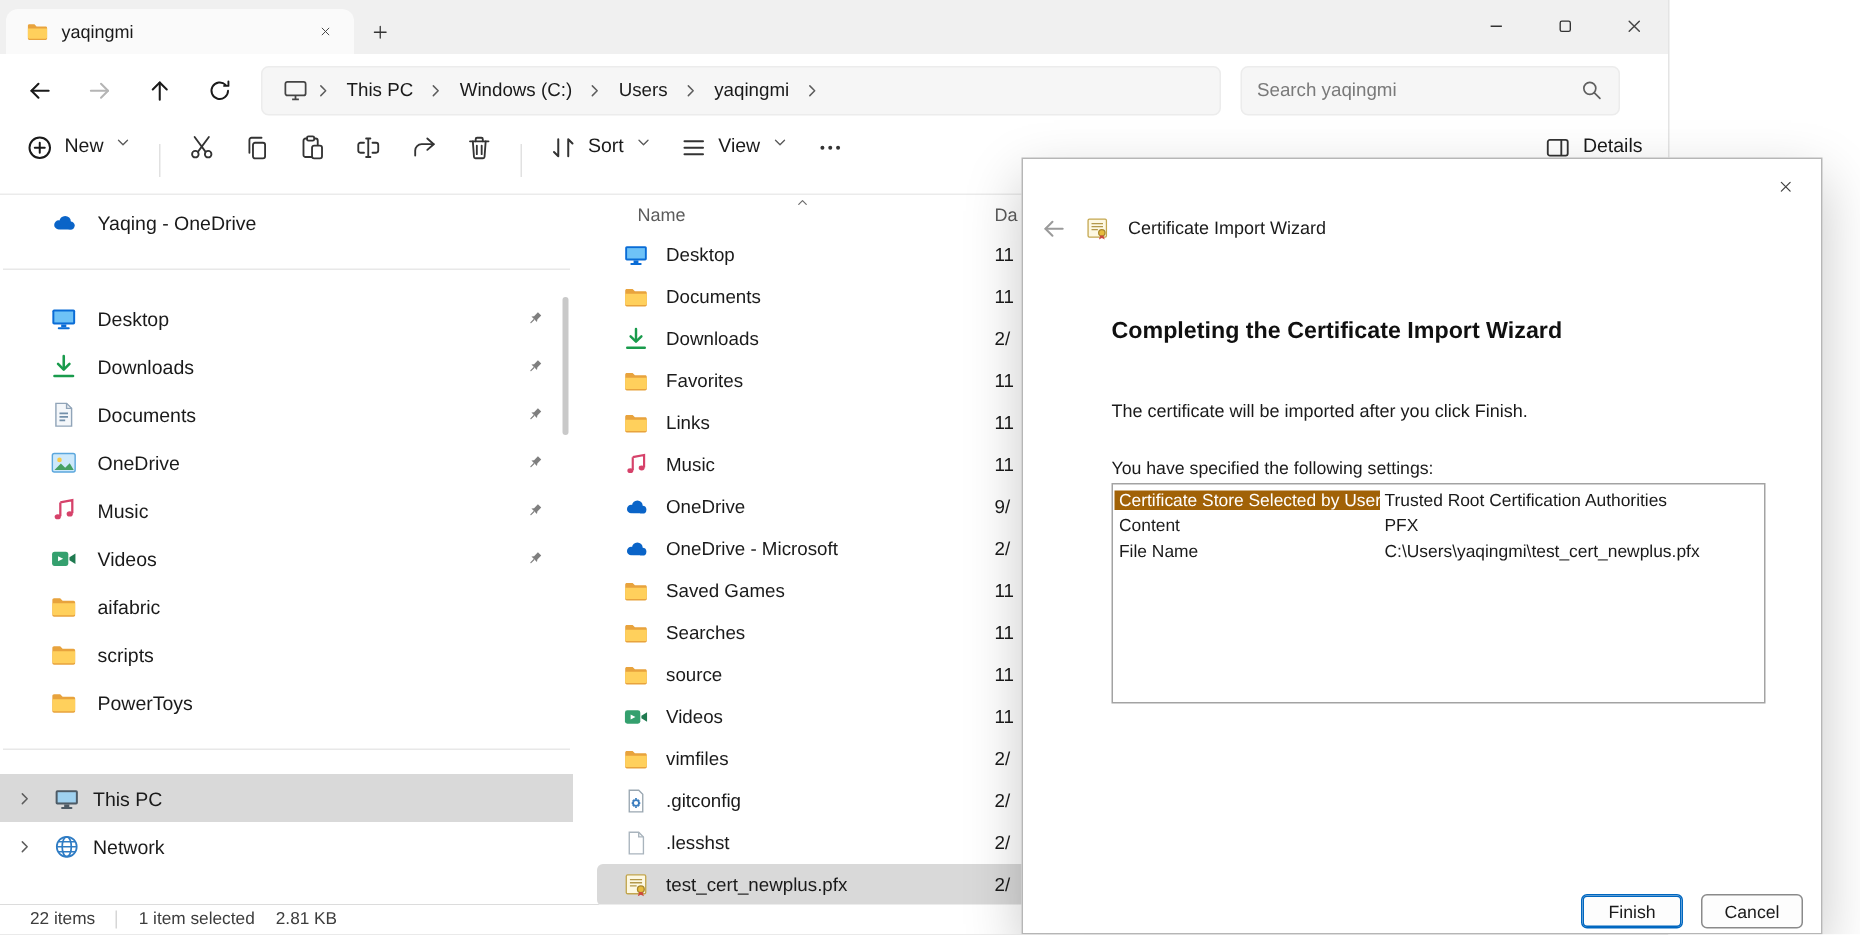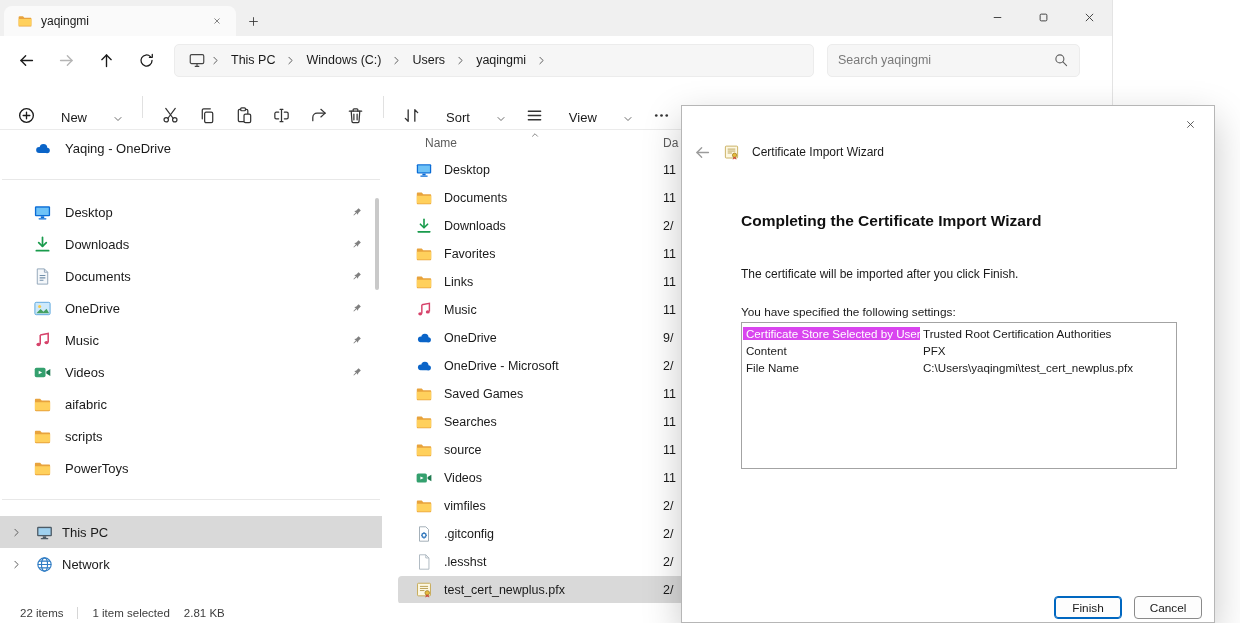--- a/index.html
+++ b/index.html
@@ -31,21 +31,21 @@
   .crumb{padding:0 9px;line-height:31px;white-space:nowrap;border-radius:4px}
   .crumb-sep{width:13px;height:13px;display:flex;flex:none}
   .crumb-sep svg{width:13px;height:13px}
   .searchbox{margin-left:13px;width:253px;height:33px;background:#f6f6f6;border:1px solid #ececec;border-radius:5px;display:flex;align-items:center;padding:0 10px}
   .searchbox input{flex:1;border:0;background:transparent;outline:none;font-size:12.5px;color:#333;font-family:inherit}
   .searchbox input::placeholder{color:#7a7a7a}
   .search-glyph{width:16px;height:16px;flex:none}
   .search-glyph svg{width:16px;height:16px}
 
   .toolbar{position:absolute;top:84px;left:0;right:0;height:46px;background:#fff;border-bottom:1px solid #ebebeb;display:flex;align-items:center;padding:0 8px}
-  .tbtn{height:36px;display:flex;align-items:flex-end;justify-content:center;gap:25px;padding:0 9px;border-radius:4px;font-size:13px;color:#1a1a1a}
+  .tbtn{height:36px;display:flex;align-items:flex-start;justify-content:center;gap:7px;padding:0 9px;border-radius:4px;font-size:13px;color:#1a1a1a}
   .tbtn .big{width:19px;height:19px;display:flex}
   .tbtn .big svg{width:19px;height:19px}
   .tbtn .chev{width:12px;height:12px;display:flex}
   .tbtn .chev svg{width:12px;height:12px}
   .tb-sep{width:1px;height:22px;background:#e1e1e1;margin:0 9px}
   .tb-right{margin-left:auto}
 
   .main{position:absolute;top:130px;left:0;right:0;bottom:20px;background:#fff}
   .sidebar{position:absolute;top:0;left:0;width:382px;bottom:0;padding-top:2px}
   .sb-row{height:32px;display:flex;align-items:center;padding-left:27px;gap:13px;font-size:13px;border-radius:4px;margin:0 6px;position:relative}
@@ -86,21 +86,21 @@
   .dlg-back svg{width:17px;height:17px}
   .dlg-appicon{width:17px;height:17px;display:flex}
   .dlg-appicon svg{width:17px;height:17px}
   .dlg-title{font-size:12px}
   .dlg-heading{position:absolute;left:59px;top:106px;font-size:15.5px;font-weight:700;color:#101010}
   .dlg-intro{position:absolute;left:59px;top:161px;font-size:12px}
   .dlg-caption{position:absolute;left:59px;top:199px;font-size:11.8px}
   .dlg-settings{position:absolute;left:59px;top:216px;width:436px;height:147px;border:1px solid #a3a3a3;background:#fff;padding:2px 0 0 1px;overflow:hidden}
   .set-row{display:flex;height:17px;align-items:center;font-size:11.6px}
   .set-key{flex:0 0 177px;padding-left:3px;white-space:nowrap;overflow:hidden}
-  .set-key.sel{background:#d946ef;color:#fff}
+  .set-key.sel{background:#a16207;color:#fff}
   .set-val{white-space:nowrap;padding-left:3px}
   .dlg-btn{position:absolute;width:68px;height:23px;display:flex;align-items:center;justify-content:center;font-size:11.8px;background:#fdfdfd;border-radius:4px;cursor:default}
   .btn-finish{left:372px;top:490px;border:1px solid #0067c0;box-shadow:inset 0 0 0 1px #0067c0}
   .btn-cancel{left:452px;top:490px;border:1px solid #8a8a8a}
 </style>
 </head>
 <body>
 
 <div class="screen">
 

